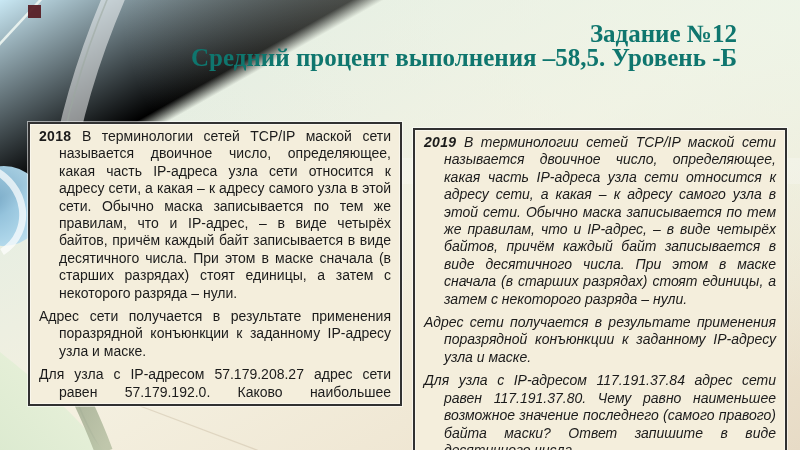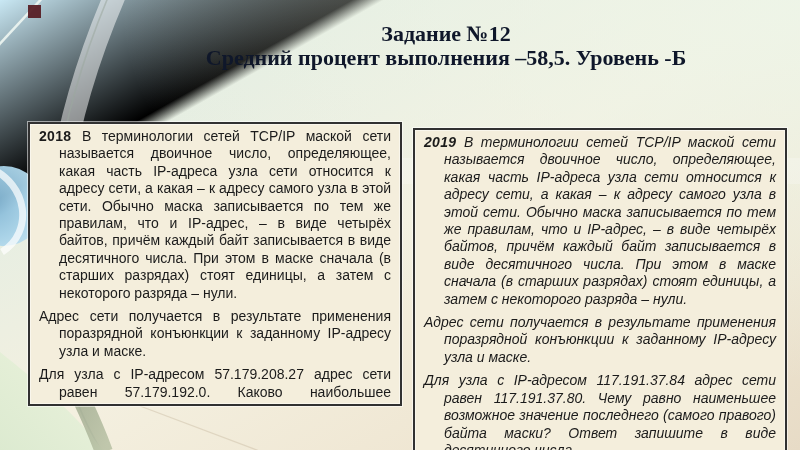--- a/index.html
+++ b/index.html
@@ -9,22 +9,22 @@
     background:#f2eedf;
   }
   .bg{position:absolute;left:0;top:0;width:800px;height:450px;display:block;}
   .corner-marker{
     position:absolute;left:28px;top:5px;width:13px;height:13px;
     background:#571f26;opacity:.95;
   }
   .title-block{
     position:absolute;left:155px;top:22px;width:582px;
     font-family:"Liberation Serif","DejaVu Serif",serif;
-    font-size:22px;line-height:23.5px;color:#0f172a;
-    text-align:center;
+    font-size:25px;line-height:23.5px;color:#0f766e;
+    text-align:right;
   }
   .t-bold{font-weight:bold;}
   .task-box{
     position:absolute;background:#f4eedc;border:2px solid #313131;
     box-shadow:0 0 0 1px rgba(255,255,255,.55), inset 0 0 0 1px rgba(255,255,255,.45);
     padding:4px 9px 4px 9px;box-sizing:border-box;overflow:hidden;
     color:#1b1b1b;font-size:14px;line-height:17.4px;text-align:justify;
   }
   .box-left{left:28px;top:122px;width:374px;height:284px;}
   .box-right{left:413px;top:128px;width:374px;height:340px;font-style:italic;}

